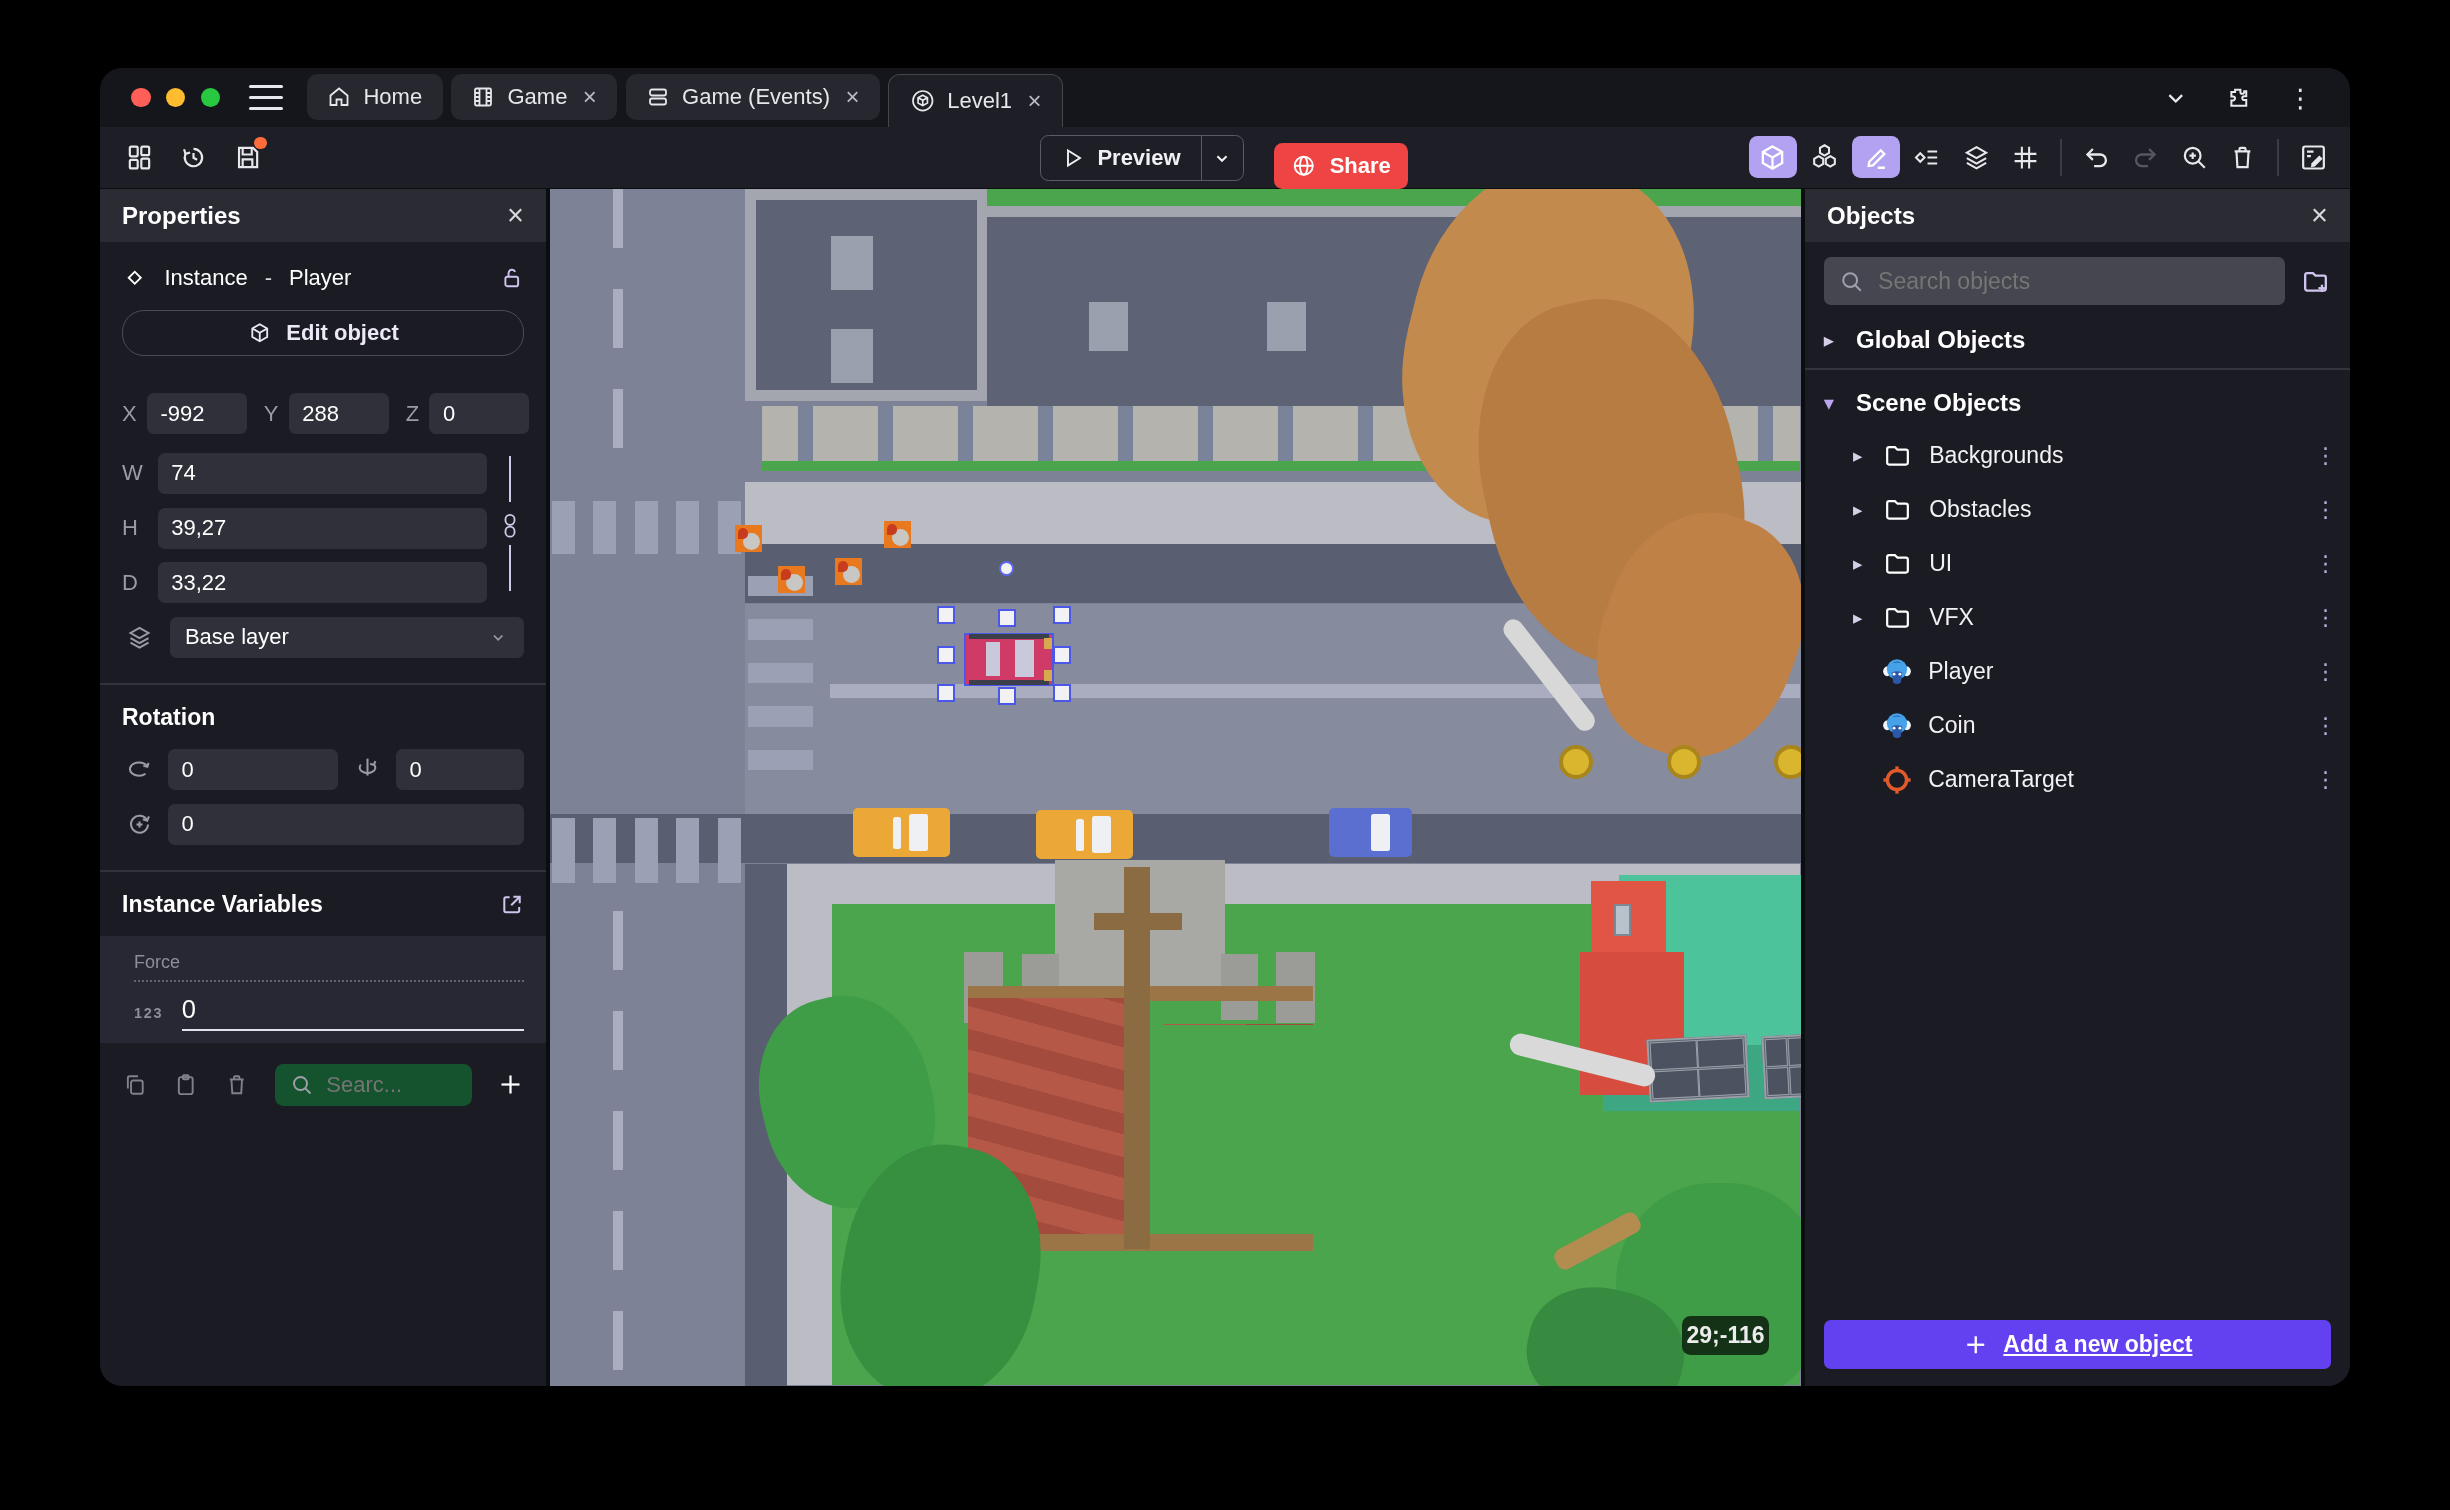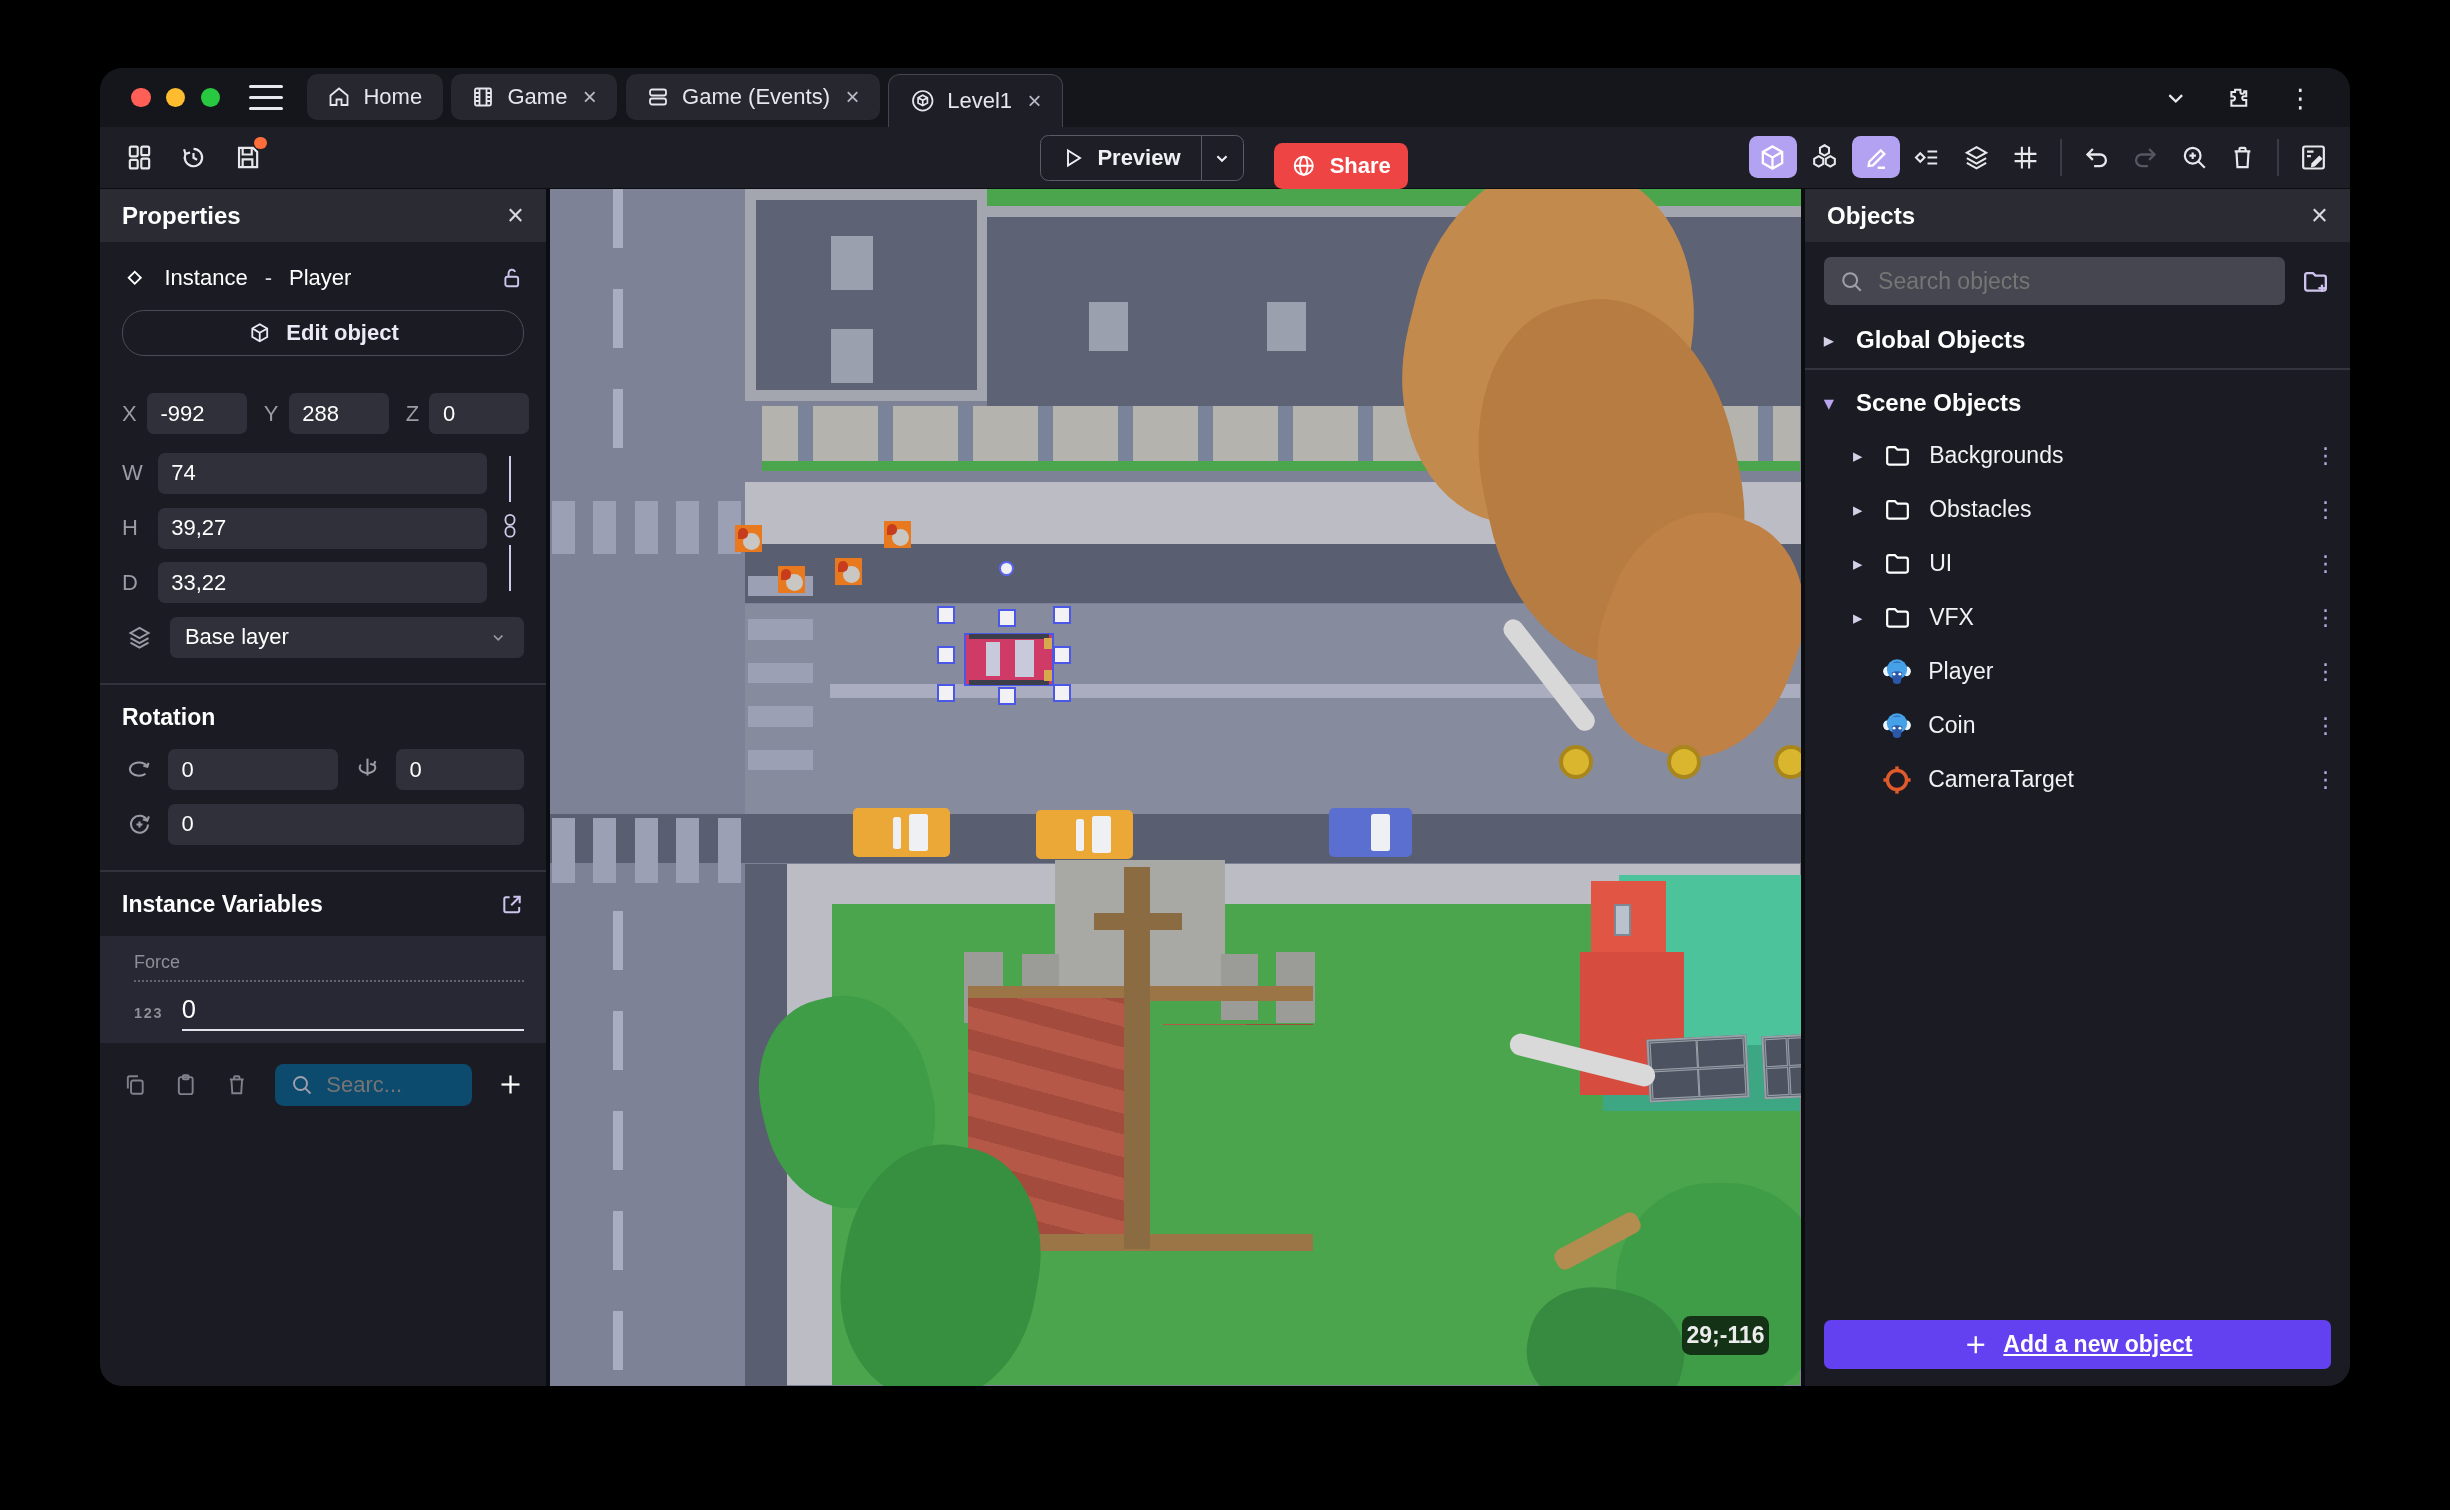--- a/index.html
+++ b/index.html
@@ -75,21 +75,21 @@
   .rot-row2 input { flex:1; min-width:0; }
   .rot-ic { color:#9a9ba4; display:flex; width:34px; justify-content:center; flex:none; }
   .ext-link { margin-left:auto; color:#cfc4ee; display:flex; cursor:pointer; }
   .var-block { margin:18.7px -22px 0 -22px; background:#272833; padding:15.3px 22px 12px 34px; }
   .var-name { color:#8d8e98; font-size:18px; padding-bottom:6.8px; border-bottom:2.5px dotted #62636e; }
   .var-val-row { display:flex; align-items:baseline; gap:18.7px; margin-top:13.6px; }
   .var-type { color:#8d8e98; font-size:14.4px; font-weight:700; letter-spacing:1.7px; }
   .var-val { flex:1; color:#fff; font-size:25.5px; border-bottom:2.5px solid #e2e2ea; padding-bottom:5.1px; }
   .var-actions { display:flex; align-items:center; margin-top:20.4px; gap:25.5px; color:#80818b; }
   .var-actions .act { display:flex; cursor:pointer; }
-  .var-search { flex:1; height:42px; background:#0c4a6e; border-radius:8.5px; display:flex; align-items:center; gap:12px; padding:0 15.3px; color:#9fa0ab; }
+  .var-search { flex:1; height:42px; background:#14532d; border-radius:8.5px; display:flex; align-items:center; gap:12px; padding:0 15.3px; color:#9fa0ab; }
   .var-search input { background:transparent; border:none; outline:none; color:#d8d8de; font-size:22px; width:85px; font-family:"Liberation Sans",sans-serif; }
   .var-plus { color:#fff; cursor:pointer; display:flex; }
 
   
   .obj-search-row { display:flex; align-items:center; gap:15.3px; padding:15.3px 18.7px 5.1px 18.7px; }
   .obj-search { flex:1; height:48px; background:#45464f; border-radius:6.8px; display:flex; align-items:center; gap:13.6px; padding:0 15.3px; color:#9fa0ab; }
   .obj-search input { background:transparent; border:none; outline:none; color:#f0abfc; font-size:23px; flex:1; font-family:"Liberation Sans",sans-serif; }
   .folder-add { color:#cfc4ee; display:flex; cursor:pointer; }
   .group-row { display:flex; align-items:center; gap:13.6px; height:49px; padding:0 18.7px; cursor:pointer; margin-top:5.1px; }
   .group-row .caret { width:18.7px; font-size:20.4px; color:#d4cfe6; }

